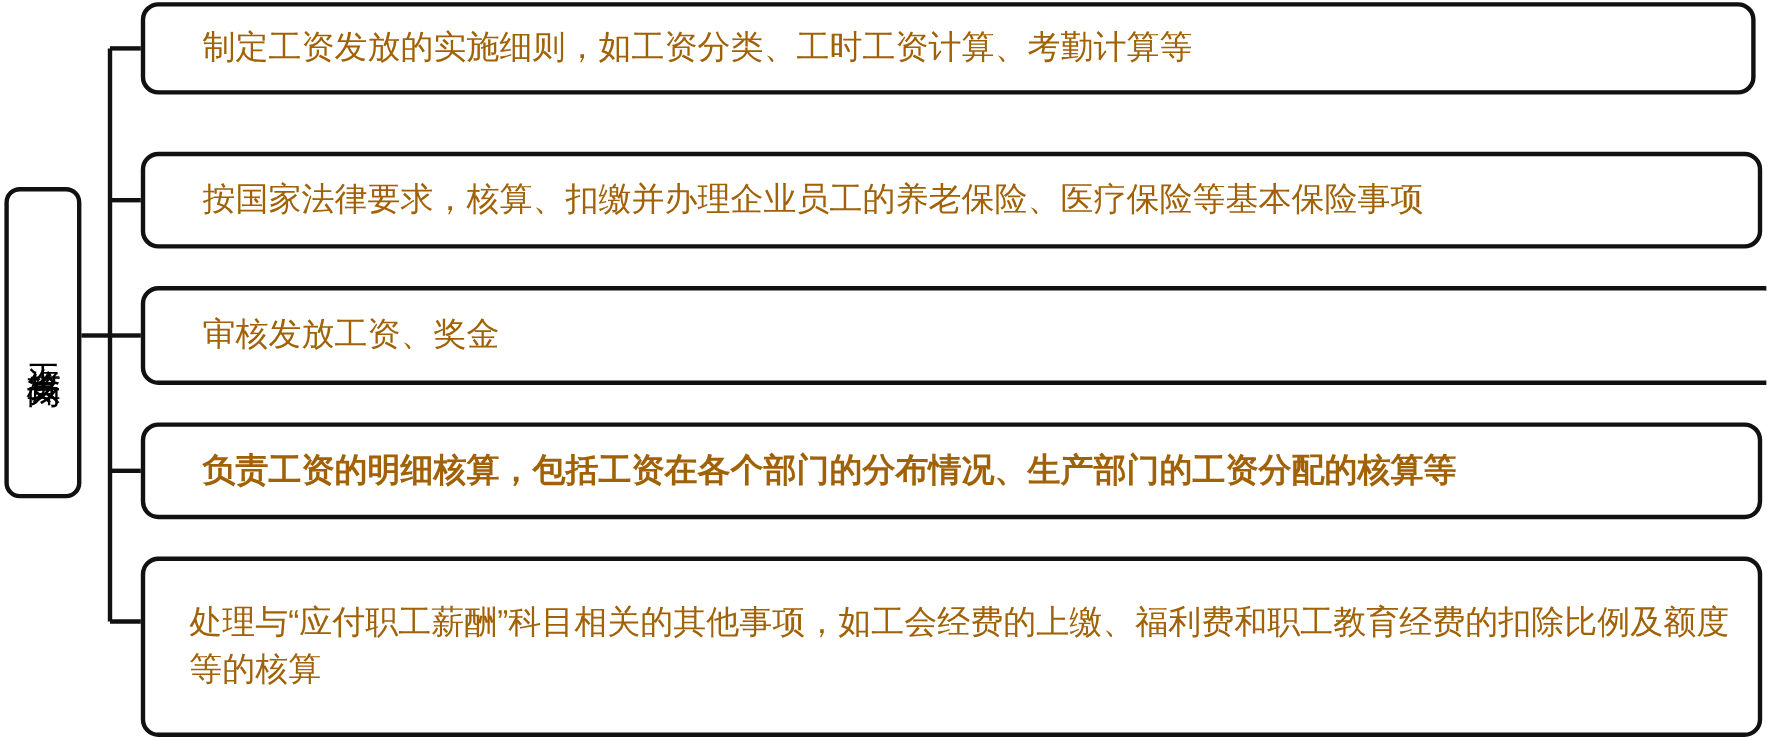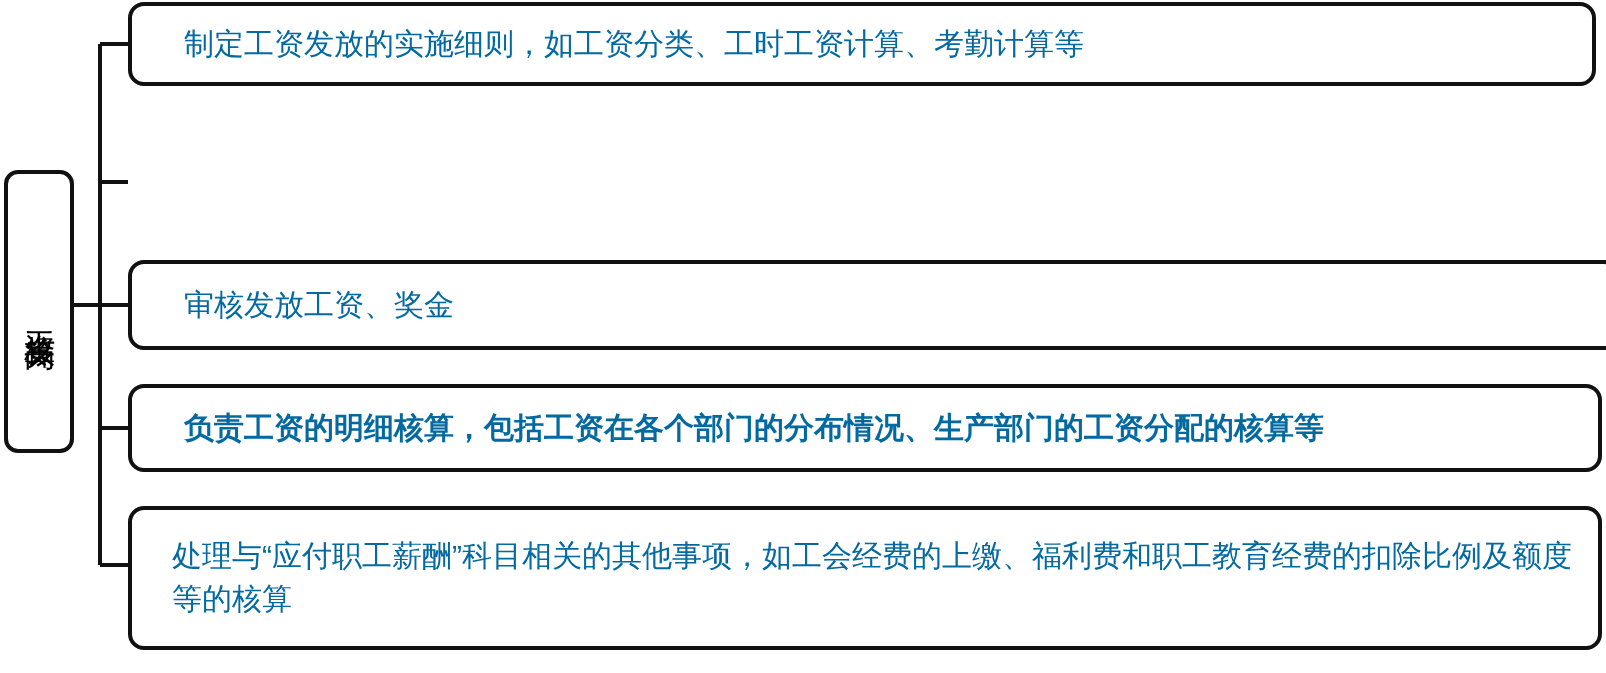--- a/index.html
+++ b/index.html
@@ -53,21 +53,21 @@
     box-sizing: border-box;
     border: 4px solid #111111;
     border-radius: 16px;
     background: #ffffff;
     display: flex;
     align-items: center;
   }
   .leaf-label {
     font-size: 30px;
     line-height: 1.42;
-    color: #0369a1;
+    color: #a16207;
     padding: 0 22px 0 52px;
     text-align: left;
   }
   .leaf-label.multi {
     padding: 0 18px 0 40px;
   }
 </style>
 </head>
 <body>
 
@@ -89,26 +89,29 @@
   </svg>
 
   <div class="root-node">
     <span class="root-label">工资核算岗</span>
   </div>
 
   <div class="leaf-node" style="left:128px; top:2px; width:1468px; height:84px;">
     <span class="leaf-label">制定工资发放的实施细则，如工资分类、工时工资计算、考勤计算等</span>
   </div>
 
+  <div class="leaf-node" style="left:128px; top:138px; width:1474px; height:88px;">
+    <span class="leaf-label">按国家法律要求，核算、扣缴并办理企业员工的养老保险、医疗保险等基本保险事项</span>
+  </div>
 
   <div class="leaf-node" style="left:128px; top:260px; width:1492px; height:90px;">
     <span class="leaf-label">审核发放工资、奖金</span>
   </div>
 
   <div class="leaf-node" style="left:128px; top:384px; width:1474px; height:88px;font-weight:bold;">
     <span class="leaf-label">负责工资的明细核算，包括工资在各个部门的分布情况、生产部门的工资分配的核算等</span>
   </div>
 
-  <div class="leaf-node" style="left:128px; top:506px; width:1474px; height:144px;">
+  <div class="leaf-node" style="left:128px; top:506px; width:1474px; height:164px;">
     <span class="leaf-label multi">处理与“应付职工薪酬”科目相关的其他事项，如工会经费的上缴、福利费和职工教育经费的扣除比例及额度等的核算</span>
   </div>
 
 </div>
 
 </body></html>

